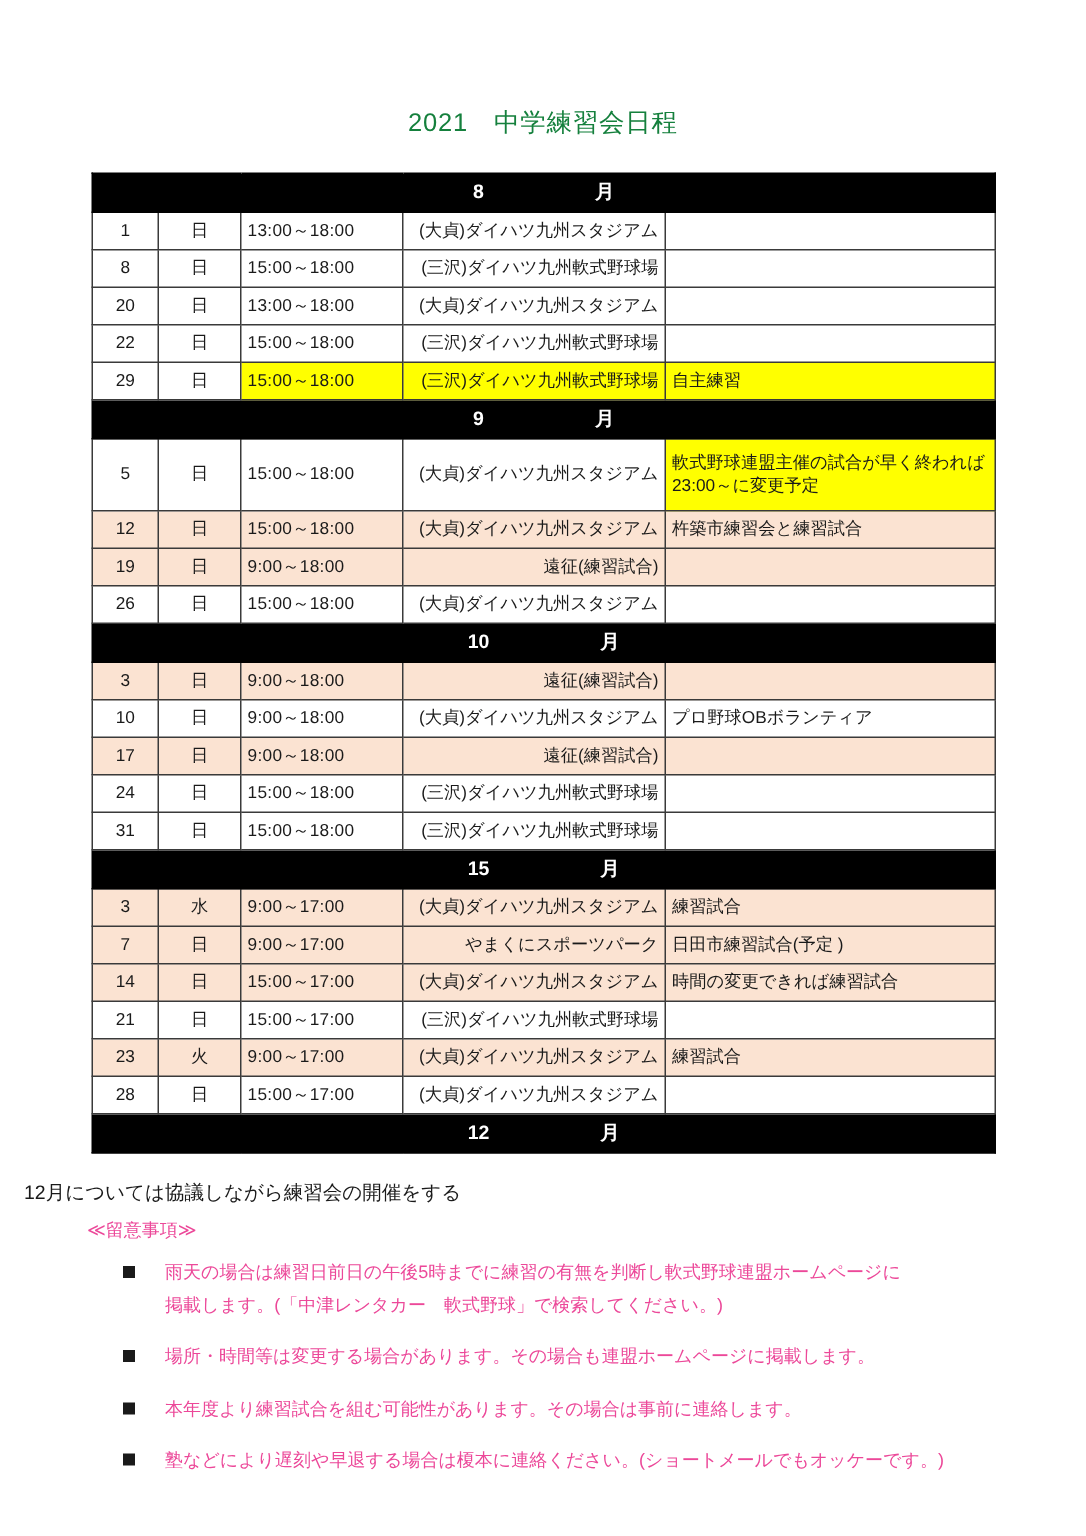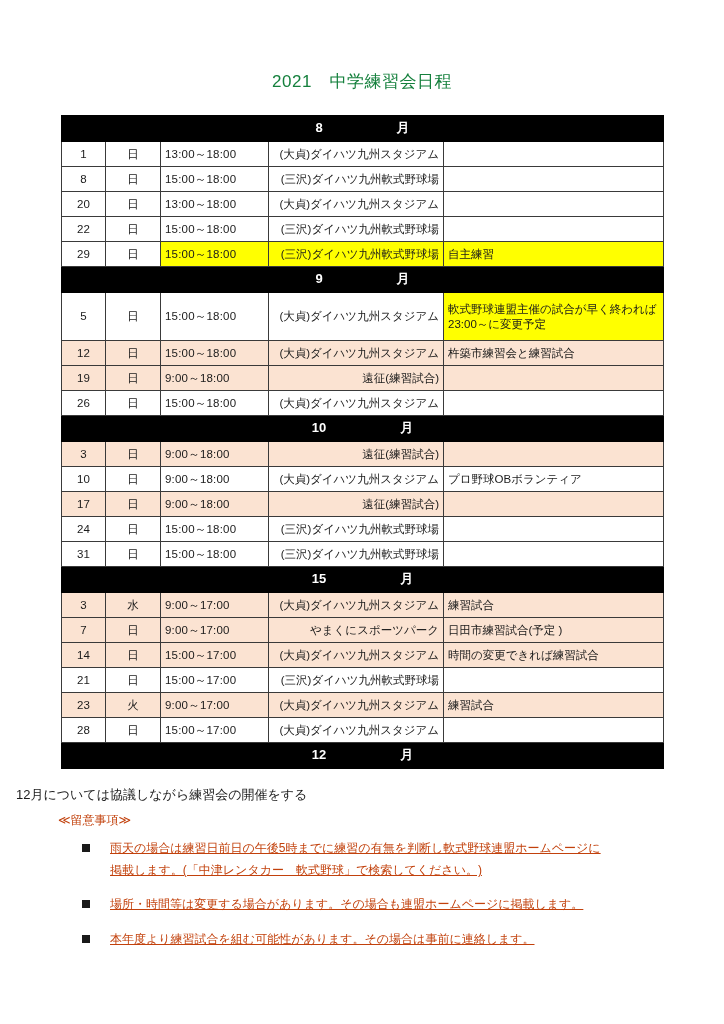--- a/index.html
+++ b/index.html
@@ -116,32 +116,31 @@
     margin-left: 16px;
   }
 
   
   .remarks {
     position: absolute;
     left: 58px;
     top: 812px;
     width: 620px;
     font-size: 12px;
-    color: #c2410c;
+    color: #ec4899;
   }
   .remarks-title {
     margin: 0 0 8px 0;
     font-size: 12px;
     font-weight: 400;
   }
   ul.remark-list {
     list-style: none;
     margin: 0;
     padding: 0;
-    text-decoration: underline;
   }
   ul.remark-list > li {
     position: relative;
     padding-left: 52px;
     margin-bottom: 12px;
     line-height: 1.85;
   }
   .bullet-sq {
     position: absolute;
     left: 24px;
@@ -368,16 +367,20 @@
           <span class="remark-line">掲載します。(「中津レンタカー　軟式野球」で検索してください。)</span>
         </li>
         <li>
           <span class="bullet-sq"></span>
           <span class="remark-line">場所・時間等は変更する場合があります。その場合も連盟ホームページに掲載します。</span>
         </li>
         <li>
           <span class="bullet-sq"></span>
           <span class="remark-line">本年度より練習試合を組む可能性があります。その場合は事前に連絡します。</span>
         </li>
+        <li>
+          <span class="bullet-sq"></span>
+          <span class="remark-line">塾などにより遅刻や早退する場合は榎本に連絡ください。(ショートメールでもオッケーです。)</span>
+        </li>
       </ul>
   </div>
 
 </div>
 
 </body></html>

